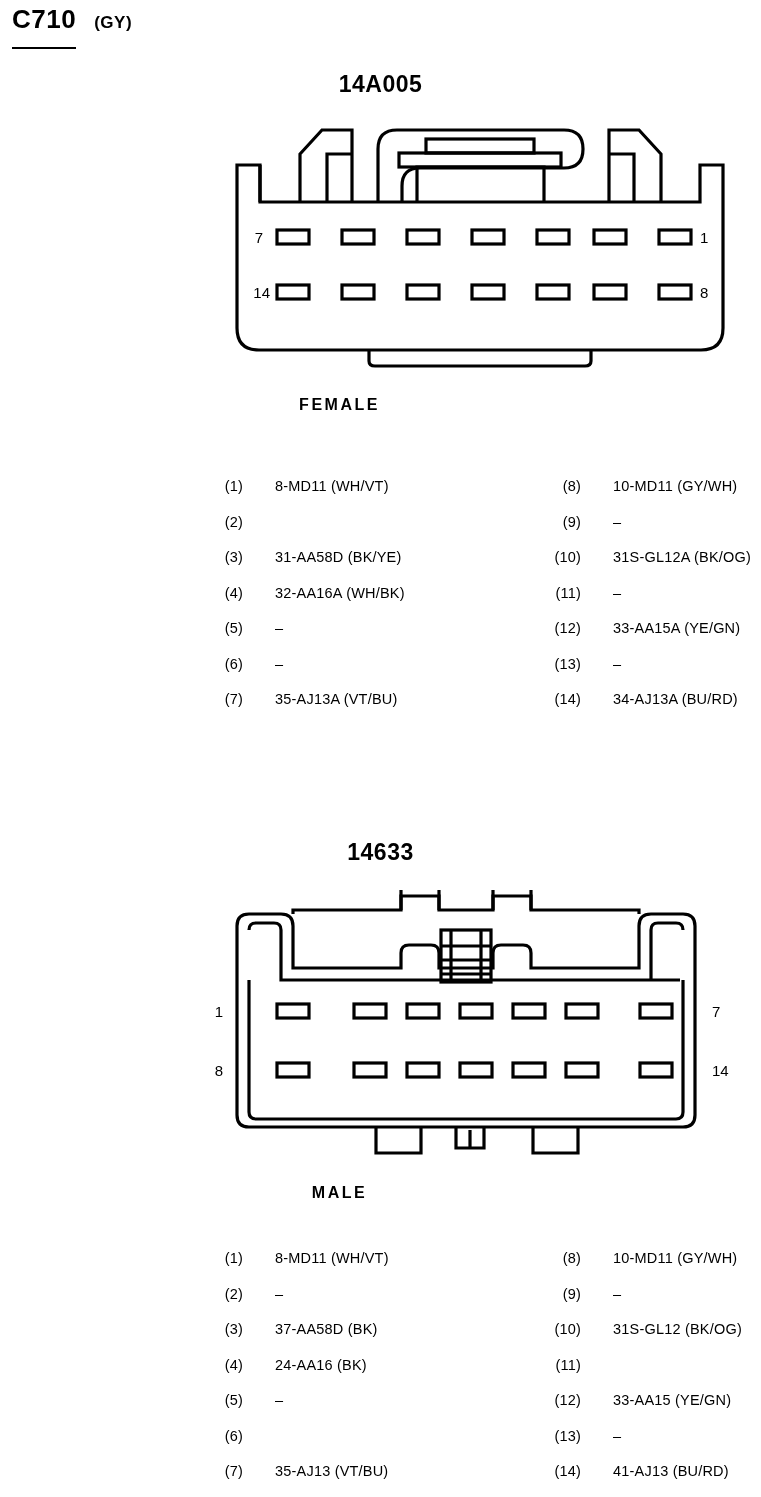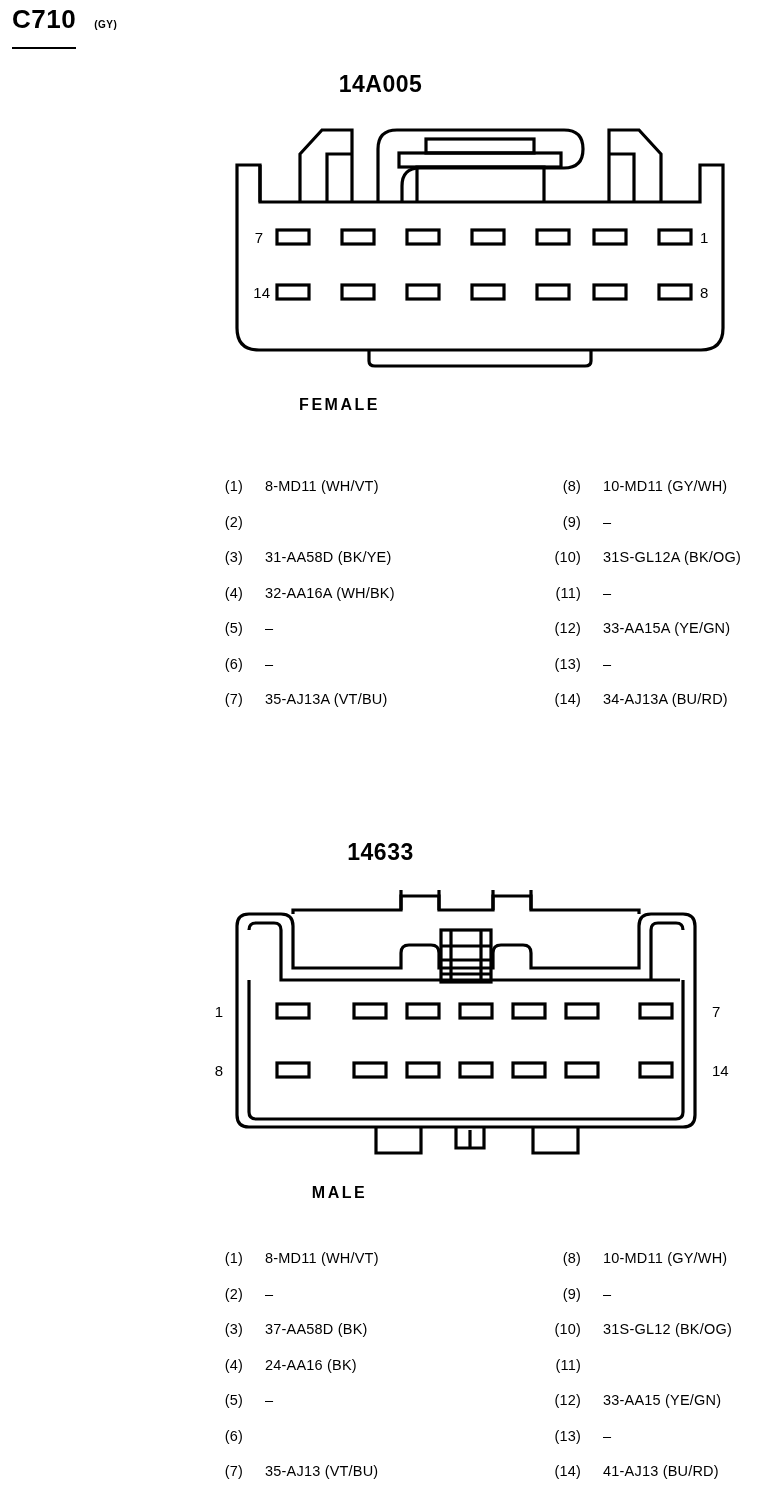--- a/index.html
+++ b/index.html
@@ -26,21 +26,21 @@
   }
   .header-code {
     font-size: 26px;
     font-weight: bold;
     letter-spacing: 0.5px;
     border-bottom: 2px solid #000;
     padding-bottom: 15px;
     line-height: 1;
   }
   .header-color {
-    font-size: 10px;
+    font-size: 17px;
     font-weight: bold;
     margin-left: 18px;
     letter-spacing: 0.5px;
   }
 
   
   .part-title {
     position: absolute;
     width: 761px;
     left: 0;
@@ -96,21 +96,21 @@
     align-items: flex-start;
     font-size: 14.5px;
     letter-spacing: 0.2px;
   }
   .pin-num {
     width: 46px;
     text-align: right;
     flex: none;
   }
   .pin-circuit {
-    margin-left: 22px;
+    margin-left: 32px;
     white-space: nowrap;
   }
   .pin-dash {
     letter-spacing: 0;
   }
 </style>
 </head>
 <body>
 
 <div class="header">

